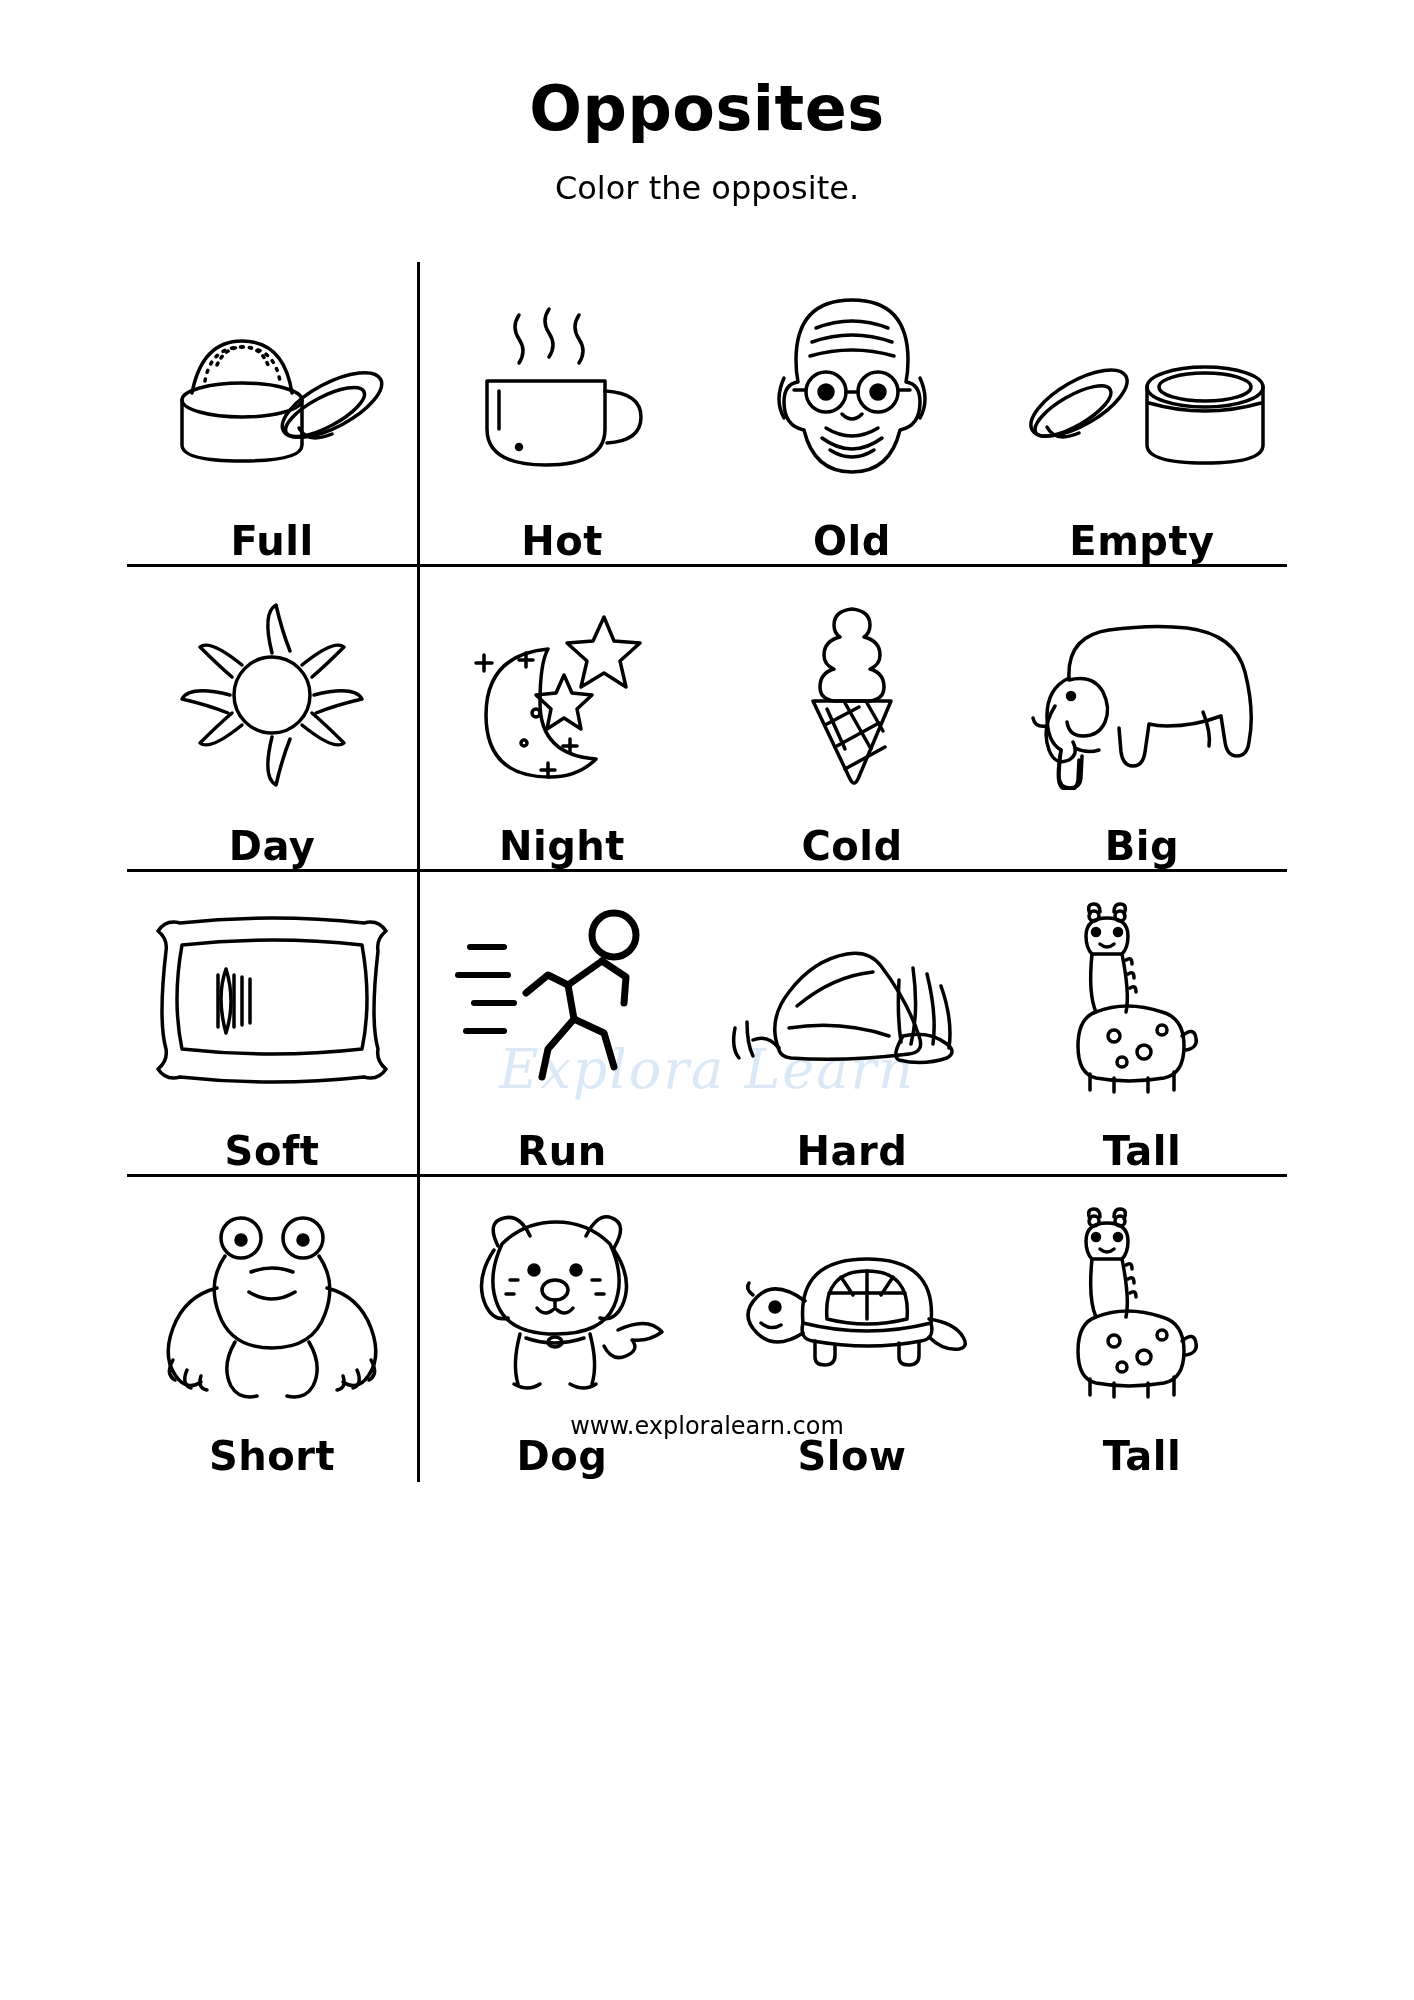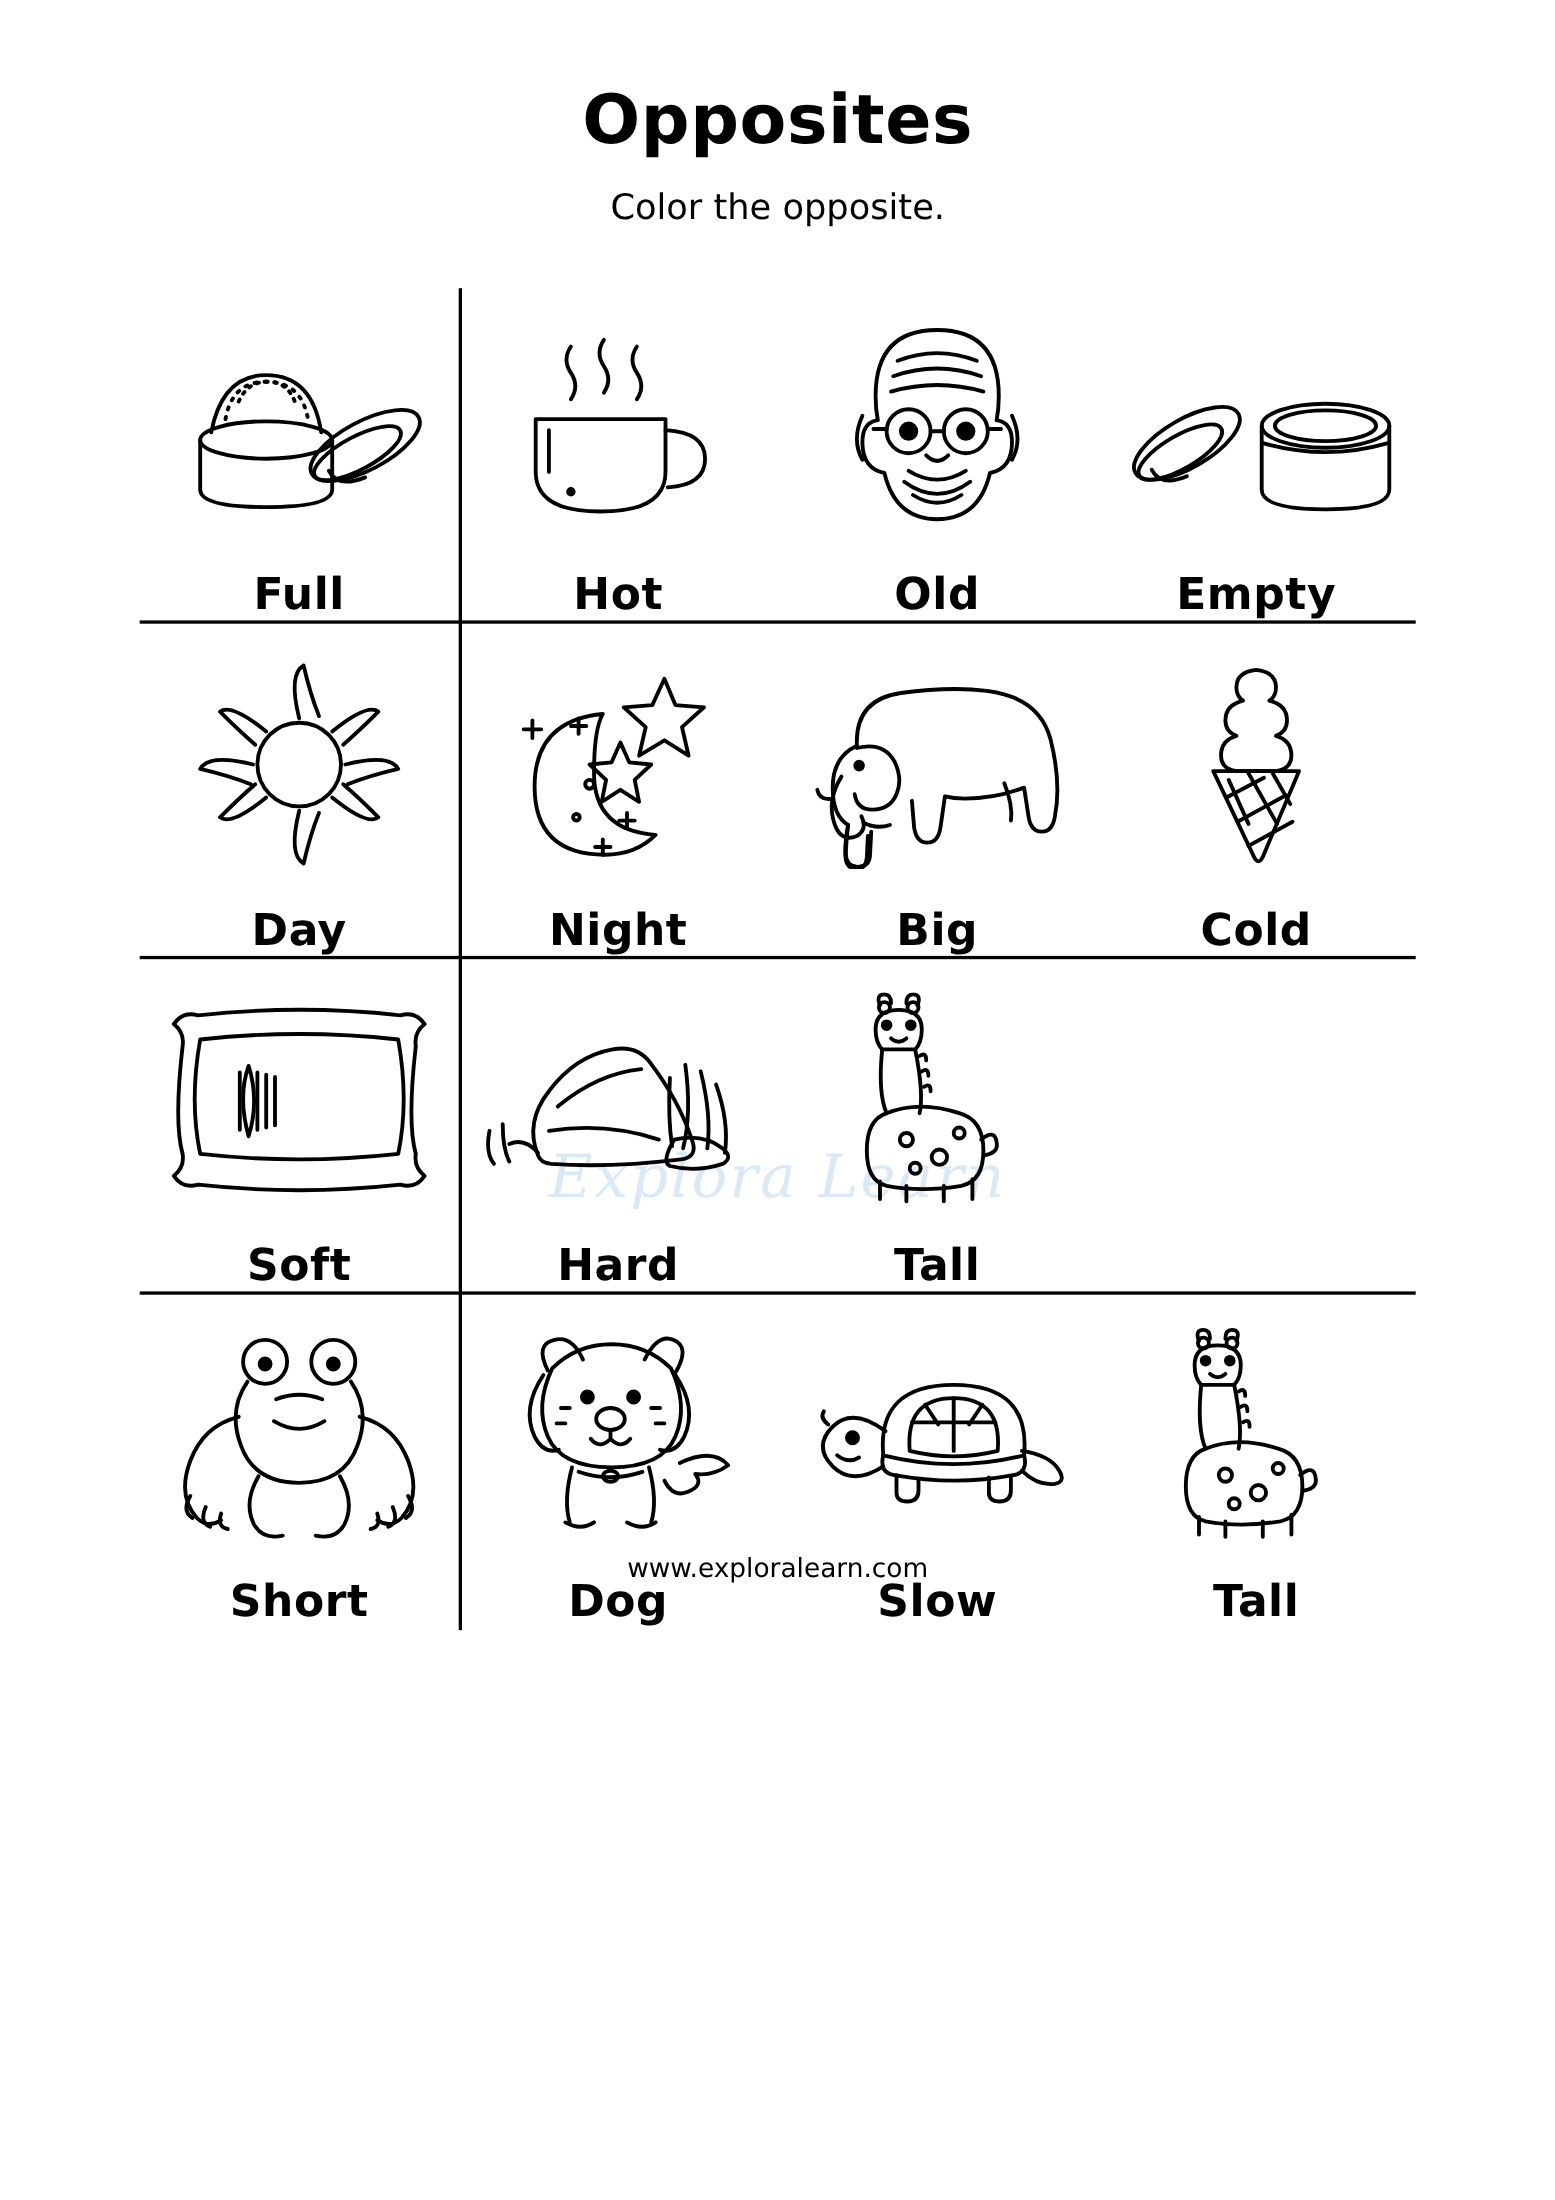--- a/index.html
+++ b/index.html
@@ -241,62 +241,80 @@
             <path d="M96 166 v14 M89 173 h14"></path>
             <circle cx="84" cy="116" r="4"></circle>
             <circle cx="72" cy="146" r="3"></circle>
           </svg>
         </div>
         <div class="label">Night</div>
       </div>
 
       <div class="cell">
         <div class="art">
+          <svg width="170" height="195" viewBox="0 0 170 195" fill="none" stroke="#000" stroke-width="3.5" stroke-linecap="round" stroke-linejoin="round">
+            <path d="M85 12 q-18 2 -18 16 q0 8 6 12 q-16 4 -16 18 q0 10 10 14 q-14 4 -14 18 q0 12 14 14 h36 q14 -2 14 -14 q0 -14 -14 -18 q10 -4 10 -14 q0 -14 -16 -18 q6 -4 6 -12 q0 -14 -18 -16 z"></path>
+            <path d="M46 104 h78 l-33 78 q-4 8 -8 0 z"></path>
+            <path d="M58 128 l34 -18 M68 150 l44 -24 M78 172 l40 -22"></path>
+            <path d="M60 112 l18 40 M78 106 l26 46 M100 106 l16 28"></path>
+          </svg>
+        </div>
+        <div class="label">Cold</div>
+      </div>
+
+      <div class="cell">
+        <div class="art">
           <svg width="270" height="190" viewBox="0 0 270 190" fill="none" stroke="#000" stroke-width="3.5" stroke-linecap="round" stroke-linejoin="round">
             <path d="M62 78 q-2 -42 40 -48 q44 -6 78 -2 q48 6 58 44 q10 40 4 70 q-2 14 -12 14 q-10 0 -12 -14 l-4 -26 q-26 10 -54 10 q-10 0 -18 -2 l-4 28 q-2 14 -12 14 q-10 0 -12 -14 l-2 -24"></path>
             <path d="M62 78 q-22 10 -22 38 q0 26 14 34 q-2 18 -2 26 q0 12 11 12 q11 0 11 -12 l1 -20"></path>
             <path d="M68 148 q12 6 24 2"></path>
             <path d="M54 150 q-4 22 -2 32 q2 8 10 8 q8 0 9 -10 l1 -20"></path>
             <path d="M62 80 q24 -6 34 12 q8 16 2 30 q-6 14 -22 14 q-14 0 -16 -14"></path>
             <circle cx="64" cy="96" r="3.5" fill="#000"></circle>
             <path d="M48 106 q-14 22 -6 44 q6 16 20 10 q10 -6 4 -18"></path>
             <path d="M40 126 q-12 2 -14 -8"></path>
             <path d="M196 112 q8 20 6 34"></path>
           </svg>
         </div>
         <div class="label">Big</div>
       </div>
-
-      <div class="cell">
-        <div class="art">
-          <svg width="170" height="195" viewBox="0 0 170 195" fill="none" stroke="#000" stroke-width="3.5" stroke-linecap="round" stroke-linejoin="round">
-            <path d="M85 12 q-18 2 -18 16 q0 8 6 12 q-16 4 -16 18 q0 10 10 14 q-14 4 -14 18 q0 12 14 14 h36 q14 -2 14 -14 q0 -14 -14 -18 q10 -4 10 -14 q0 -14 -16 -18 q6 -4 6 -12 q0 -14 -18 -16 z"></path>
-            <path d="M46 104 h78 l-33 78 q-4 8 -8 0 z"></path>
-            <path d="M58 128 l34 -18 M68 150 l44 -24 M78 172 l40 -22"></path>
-            <path d="M60 112 l18 40 M78 106 l26 46 M100 106 l16 28"></path>
-          </svg>
-        </div>
-        <div class="label">Cold</div>
-      </div>
     </div>
 
     <div class="row has-line">
 
       <div class="cell">
         <div class="art">
           <svg width="260" height="190" viewBox="0 0 260 190" fill="none" stroke="#000" stroke-width="3.5" stroke-linecap="round" stroke-linejoin="round">
             <path d="M16 26 q8 -12 22 -8 q92 -10 184 0 q14 -4 22 8 q-10 8 -8 20 q-8 70 0 98 q-2 12 8 20 q-8 12 -22 8 q-92 10 -184 0 q-14 4 -22 -8 q10 -8 8 -20 q-8 -28 0 -98 q2 -12 -8 -20 z"></path>
             <path d="M40 40 q90 -10 180 0 q10 56 0 104 q-90 10 -180 0 q-10 -48 0 -104 z"></path>
             <path d="M84 64 q-10 28 0 64 q10 -32 0 -64 z"></path>
             <path d="M92 70 v52 M100 72 v48 M108 74 v44 M76 70 v52"></path>
           </svg>
         </div>
         <div class="label">Soft</div>
       </div>
 
+      <div class="cell">
+        <div class="art">
+          <svg width="220" height="190" viewBox="0 0 220 190" fill="none" stroke="#000" stroke-width="7" stroke-linecap="round" stroke-linejoin="round">
+            <circle cx="162" cy="30" r="22"></circle>
+            <path d="M150 56 l-34 24 l-20 -10 l-22 18"></path>
+            <path d="M116 80 l6 34 l-26 30 l-6 28"></path>
+            <path d="M122 114 l30 14 l10 34"></path>
+            <path d="M150 56 l24 16 l-2 26"></path>
+            <g stroke-width="6">
+              <path d="M18 42 h34"></path>
+              <path d="M6 70 h50"></path>
+              <path d="M22 98 h40"></path>
+              <path d="M14 126 h38"></path>
+            </g>
+          </svg>
+        </div>
+        <div class="label">Run</div>
+      </div>
 
       <div class="cell">
         <div class="art">
           <svg width="270" height="180" viewBox="0 0 270 180" fill="none" stroke="#000" stroke-width="3.5" stroke-linecap="round" stroke-linejoin="round">
             <path d="M62 140 q-12 -30 10 -58 q24 -32 58 -38 q22 -4 34 12 q26 34 38 70 q6 16 -10 18 q-66 8 -118 4 q-10 -1 -12 -8 z"></path>
             <path d="M80 96 q36 -30 76 -34"></path>
             <path d="M72 118 q52 -8 100 8"></path>
             <path d="M186 126 q26 -6 44 8 q10 8 0 14 q-24 8 -48 2 q-8 -4 4 -24 z"></path>
             <path d="M36 130 q14 -6 26 8"></path>
             <path d="M196 58 q6 44 -2 76 M210 64 q10 40 6 70 M224 76 q12 34 8 62 M182 70 q-2 36 2 62"></path>

